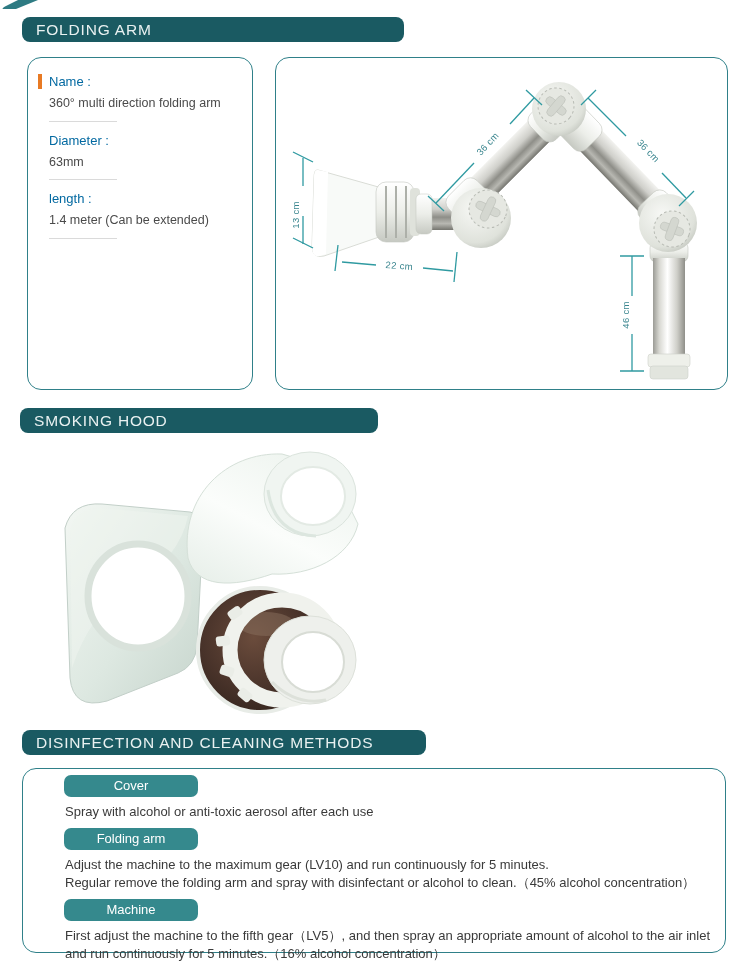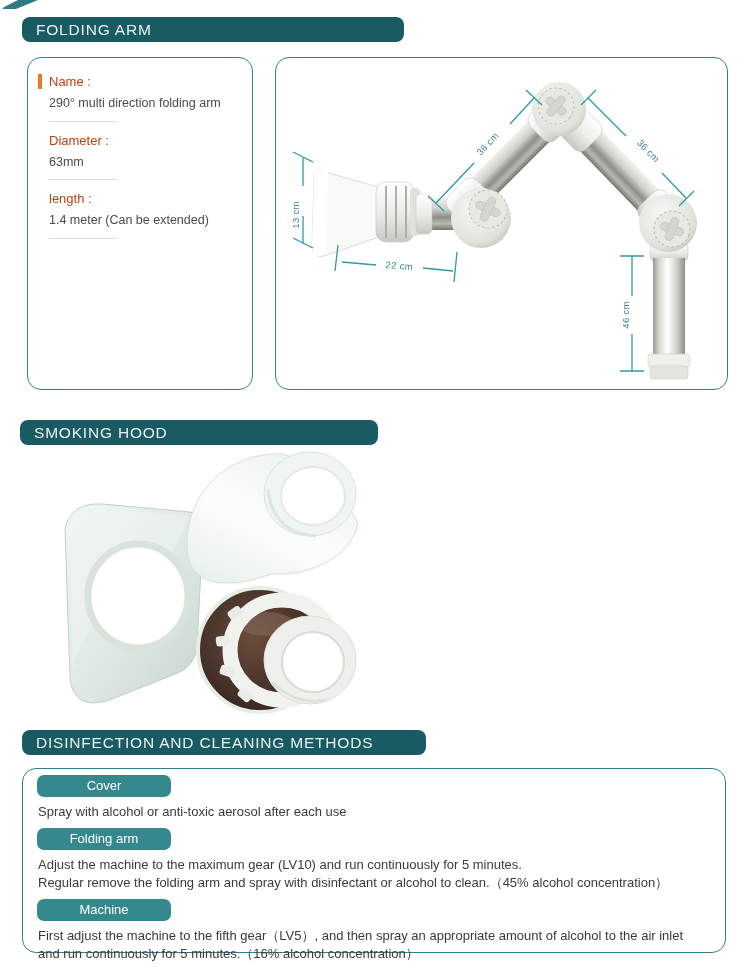--- a/index.html
+++ b/index.html
@@ -8,32 +8,32 @@
 
   
   .top-sliver{position:absolute;left:0;top:0;width:38px;height:9px;background:#2e7b83;
               clip-path:polygon(18px 0,38px 0,16px 9px,0 9px);}
 
   
   .banner{position:absolute;height:25px;background:#1a5a62;border-radius:8px;
           color:#e9f1f1;font-size:15.5px;letter-spacing:.8px;line-height:25px;
           padding-left:14px;box-sizing:border-box;white-space:nowrap;}
   #banner-folding{left:22px;top:17px;width:382px;}
-  #banner-smoking{left:20px;top:408px;width:358px;margin-top:12px;}
+  #banner-smoking{left:20px;top:408px;width:358px;}
   #banner-disinfection{left:22px;top:730px;width:404px;}
 
   
   .card{position:absolute;border:1.5px solid #2f8089;border-radius:14px;background:#fff;
         box-sizing:border-box;}
   #spec-card{left:27px;top:57px;width:226px;height:333px;padding:16px 10px 0 21px;}
   #diagram-card{left:275px;top:57px;width:453px;height:333px;overflow:hidden;}
-  #cleaning-card{left:22px;top:768px;width:704px;height:185px;}
-
-  
-  .field-label{font-size:13px;color:#c2410c;margin:0 0 7px 0;position:relative;}
+  #cleaning-card{left:22px;top:768px;width:704px;height:185px;padding-left:27px;}
+
+  
+  .field-label{font-size:13px;color:#0369a1;margin:0 0 7px 0;position:relative;}
   .field-line{font-size:12.5px;color:#4a4a4a;line-height:1.25;margin:0 0 3px 0;}
   .divider{width:68px;border-bottom:1px solid #dadada;margin:9px 0 11px 0;}
   .orange-bar{position:absolute;left:-11px;top:0px;width:4px;height:15px;background:#e87a24;}
   .adv-line{font-size:12.5px;color:#4a4a4a;line-height:1.25;margin:0 0 10px 0;width:180px;}
 
   
   #hood-photo{position:absolute;left:10px;top:438px;width:420px;height:284px;}
 
   
   .method-btn{width:134px;height:22px;line-height:22px;text-align:center;background:#35898d;
@@ -53,21 +53,21 @@
   <div class="banner" id="banner-folding">
     <span>FOLDING ARM</span>
   </div>
 
   <div class="card" id="spec-card">
     <div>
       <div class="field-label">
         <span class="orange-bar"></span>
         <span>Name :</span>
       </div>
-      <div class="field-line">290°  multi direction folding arm</div>
+      <div class="field-line">360°  multi direction folding arm</div>
       <div class="divider"></div>
     </div>
     <div>
       <div class="field-label">Diameter :</div>
       <div class="field-line">63mm</div>
       <div class="divider"></div>
     </div>
     <div>
       <div class="field-label">length :</div>
       <div class="field-line">1.4 meter (Can be extended)</div>

